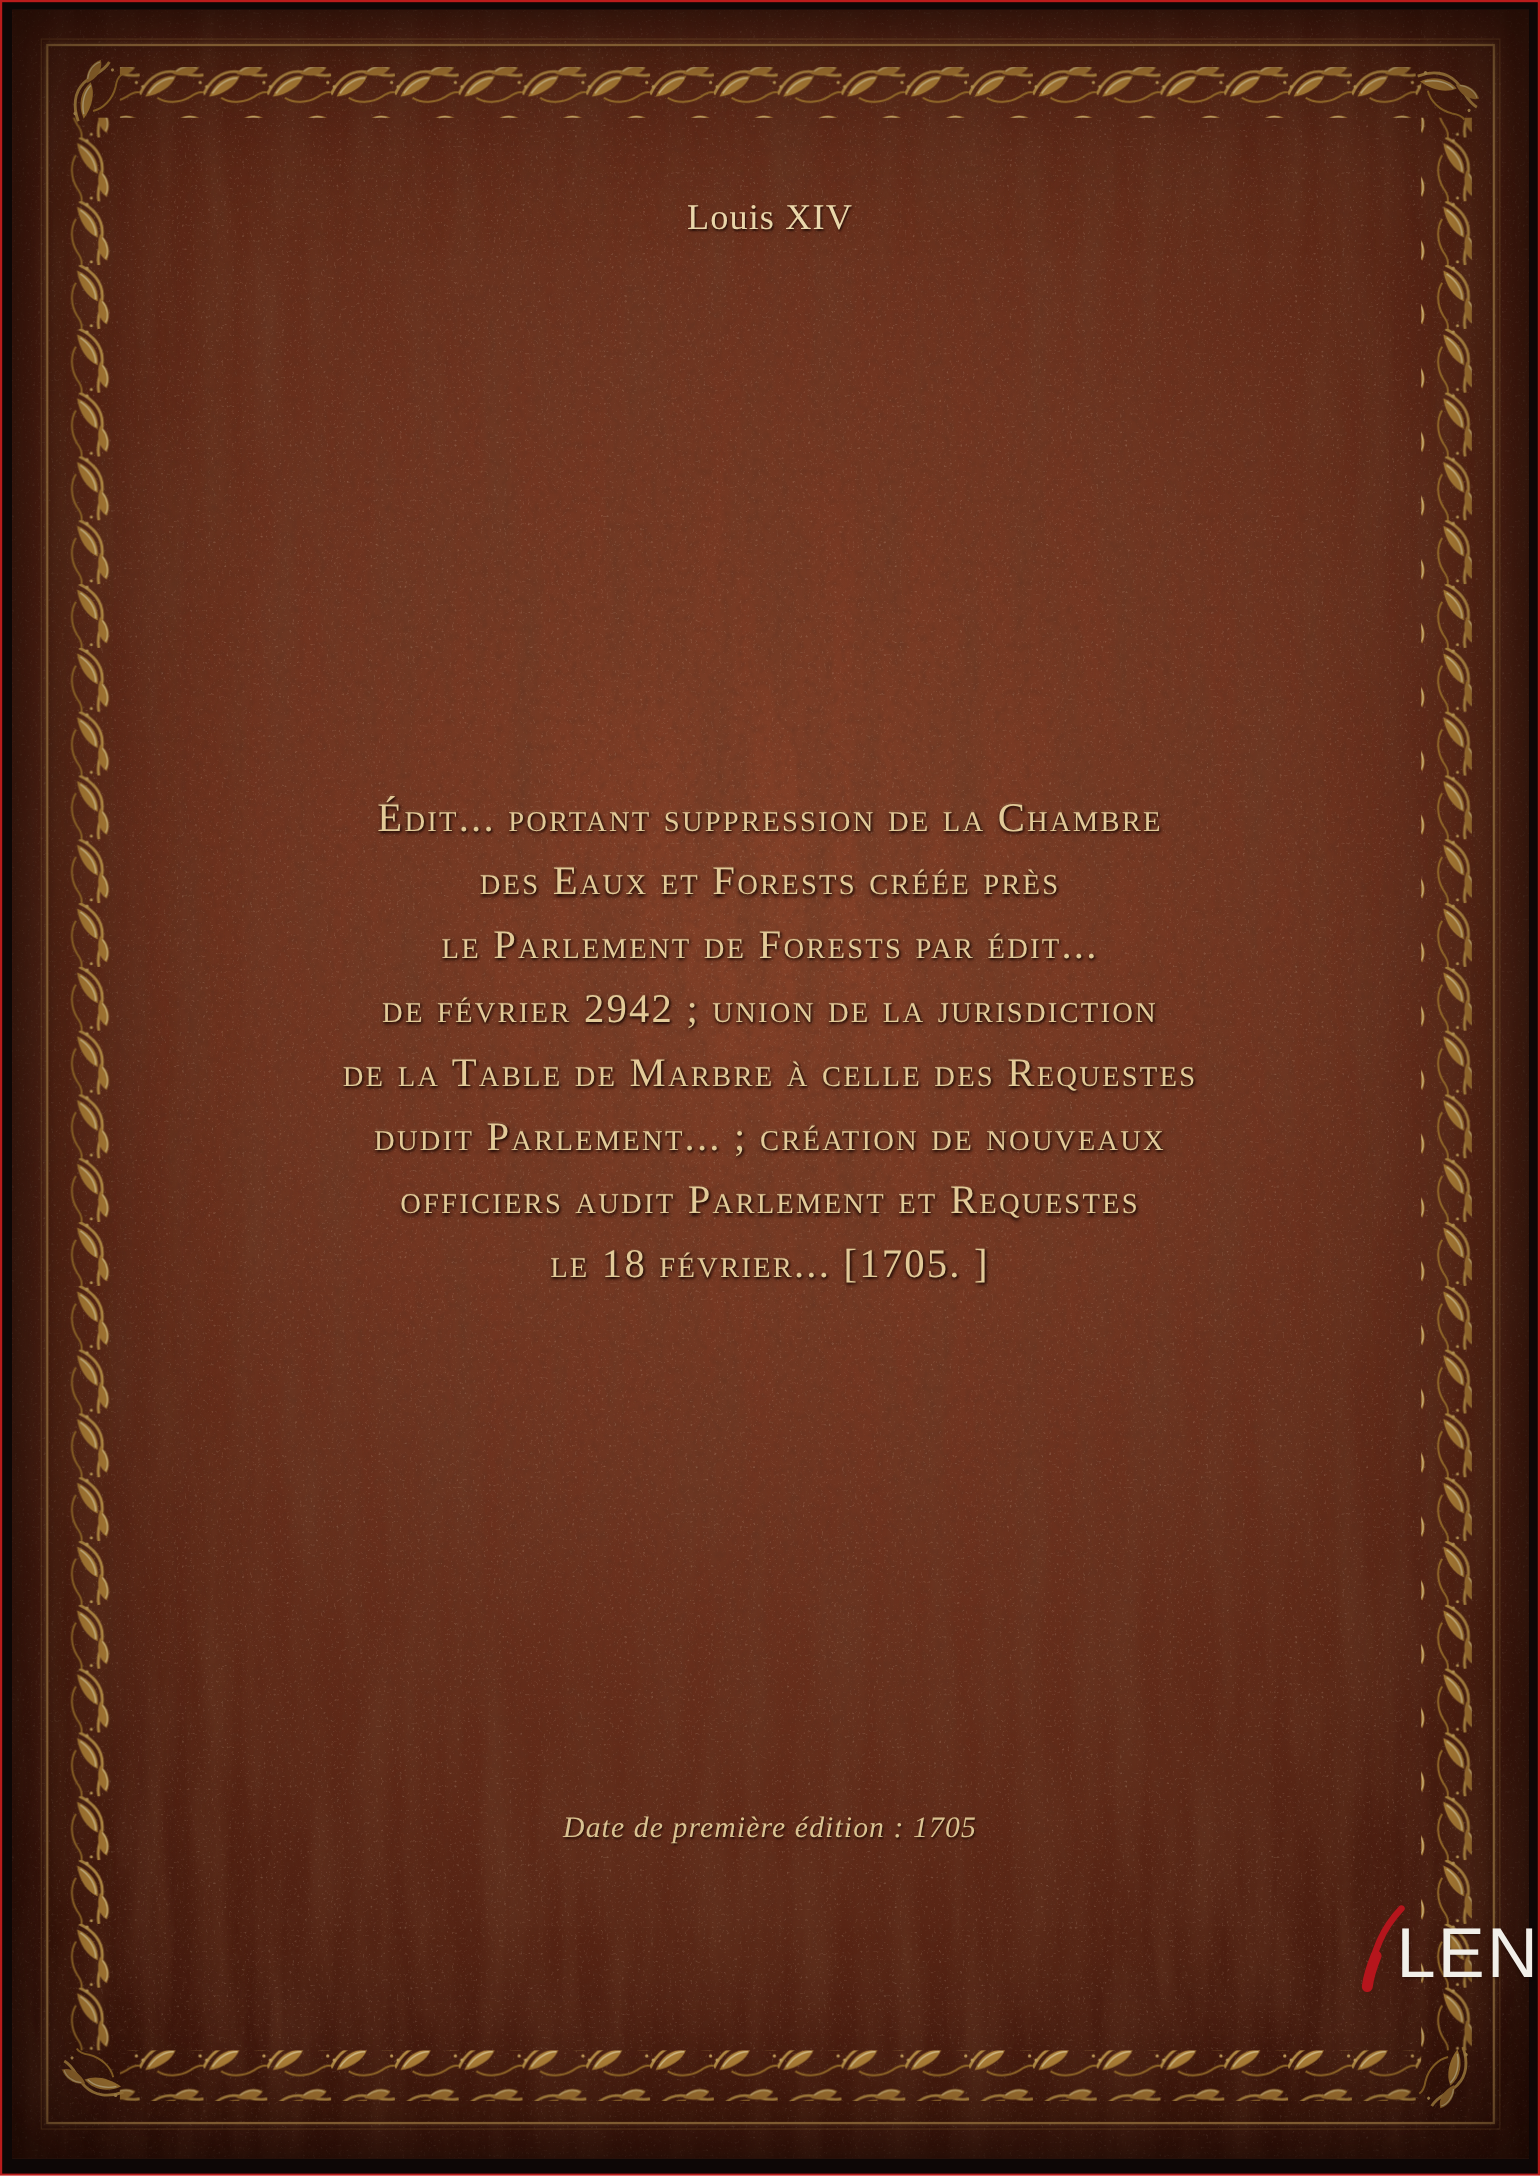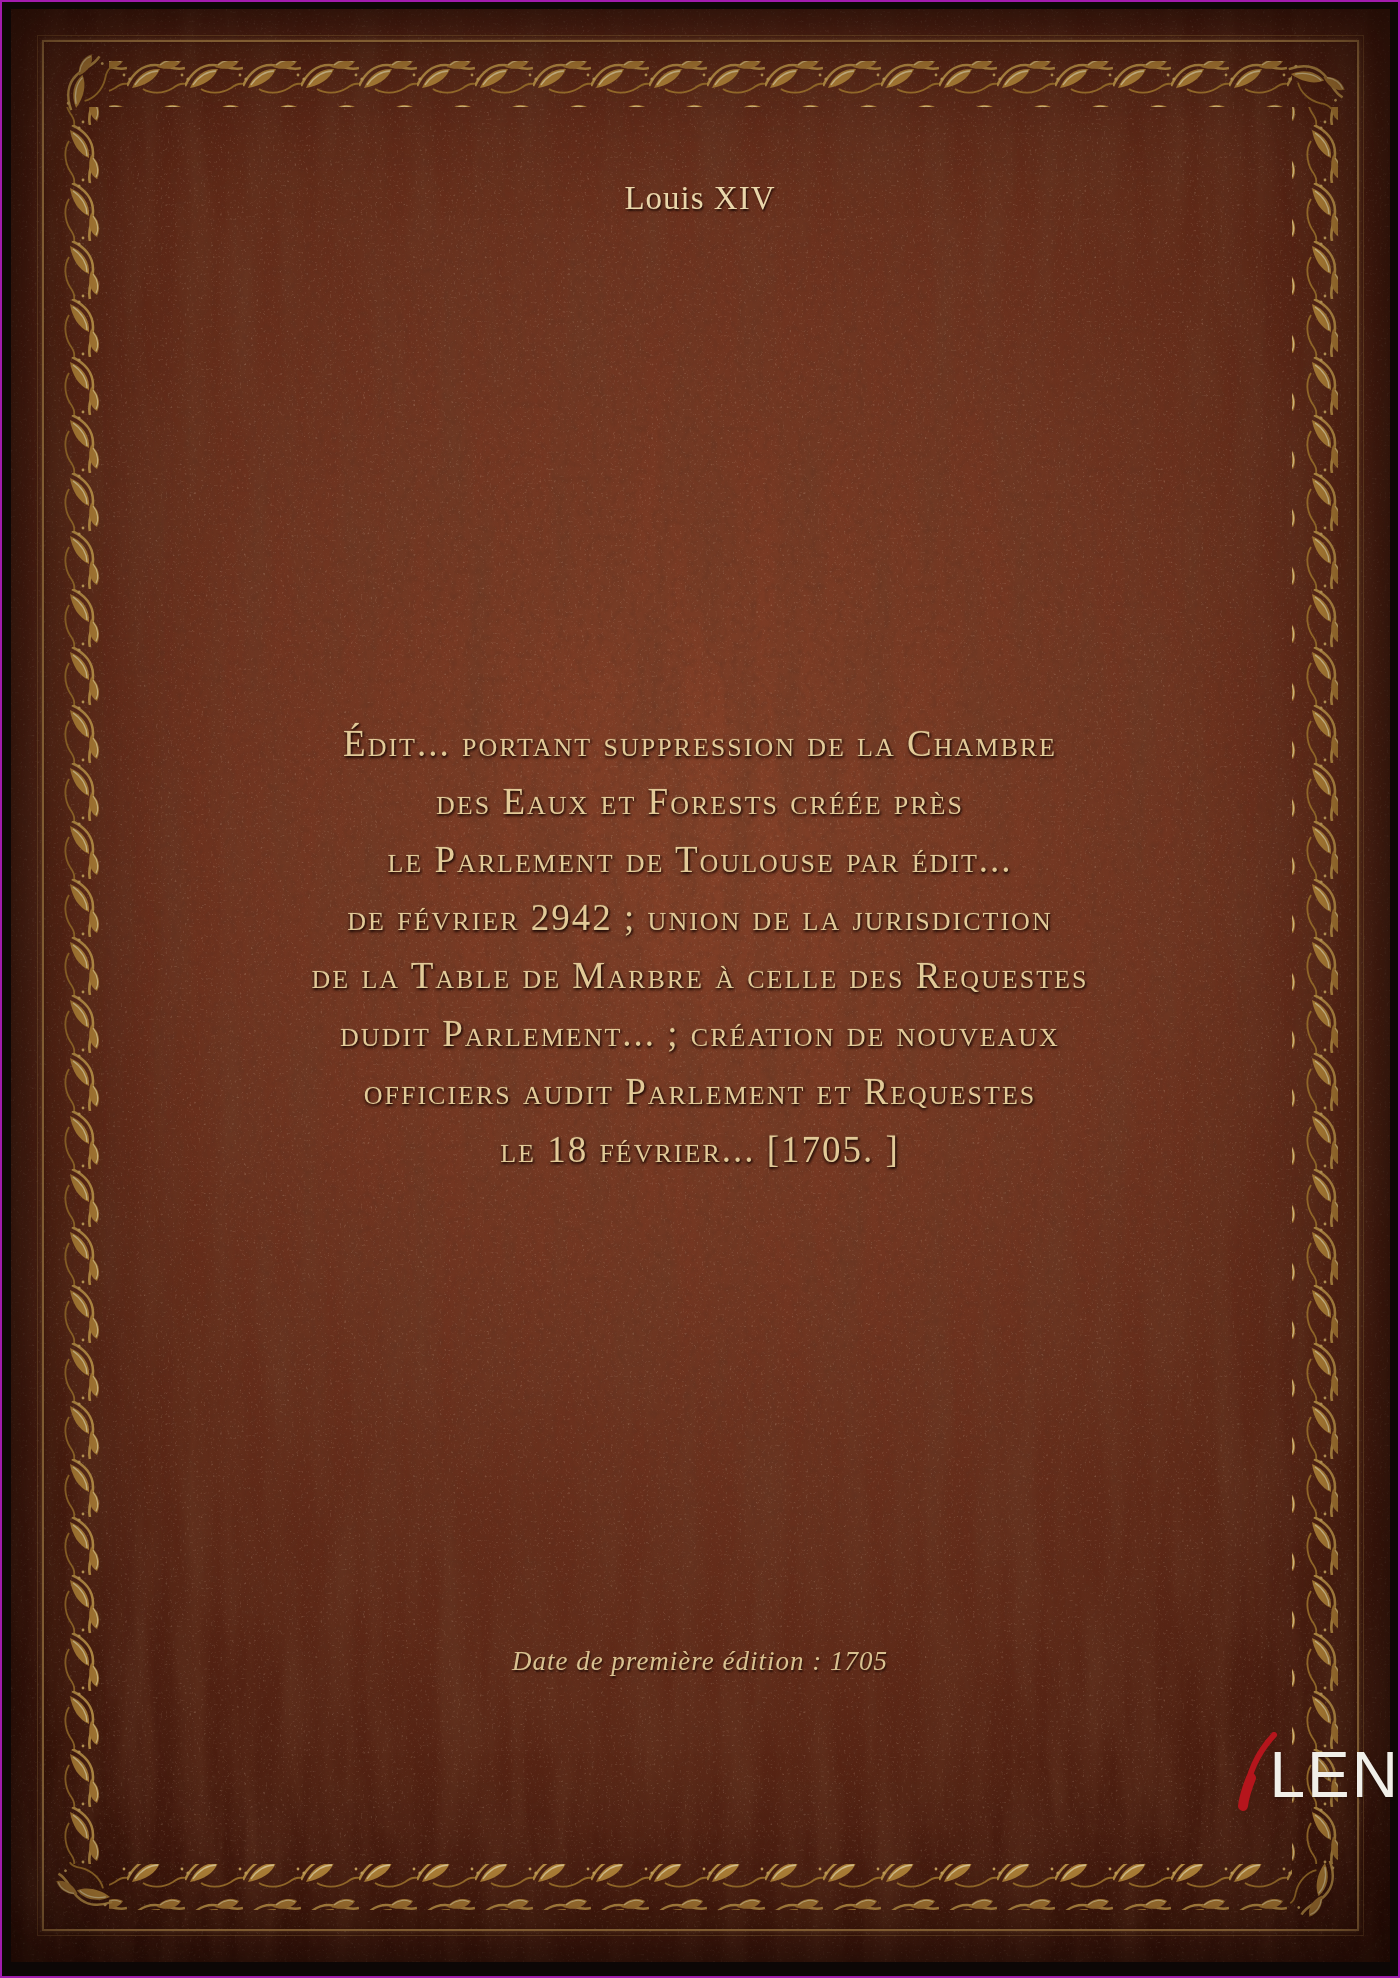--- a/index.html
+++ b/index.html
@@ -1,20 +1,20 @@
 <!DOCTYPE html>
 <html><head>
 <meta charset="utf-8">
 <style>
   html, body { margin: 0; padding: 0; background: #ffffff; }
   .cover {
     position: relative;
     width: 1400px;
     height: 1978px;
-    background: #a21caf;
+    background: #b91c1c;
     overflow: hidden;
     font-family: "Liberation Serif", serif;
   }
   .black-frame {
     position: absolute;
     inset: 2px;
     background: #0d0706;
   }
   .leather {
     position: absolute;
@@ -172,21 +172,21 @@
     </svg>
   </div>
 
   <div class="text-layer author-block">
     <div class="author-name">Louis XIV</div>
   </div>
 
   <div class="text-layer title-block">
     <div class="title-line">Édit... portant suppression de la Chambre</div>
     <div class="title-line">des Eaux et Forests créée près</div>
-    <div class="title-line">le Parlement de Toulouse par édit...</div>
+    <div class="title-line">le Parlement de Forests par édit...</div>
     <div class="title-line">de février 2942 ; union de la jurisdiction</div>
     <div class="title-line">de la Table de Marbre à celle des Requestes</div>
     <div class="title-line">dudit Parlement... ; création de nouveaux</div>
     <div class="title-line">officiers audit Parlement et Requestes</div>
     <div class="title-line">le 18 février... [1705. ]</div>
   </div>
 
   <div class="text-layer edition-note">Date de première édition : 1705</div>
 
   <div class="len-logo">

